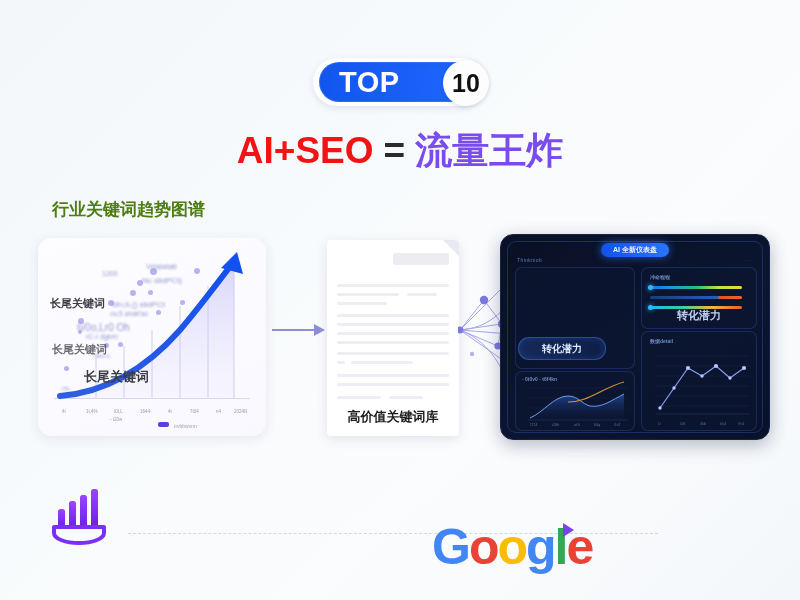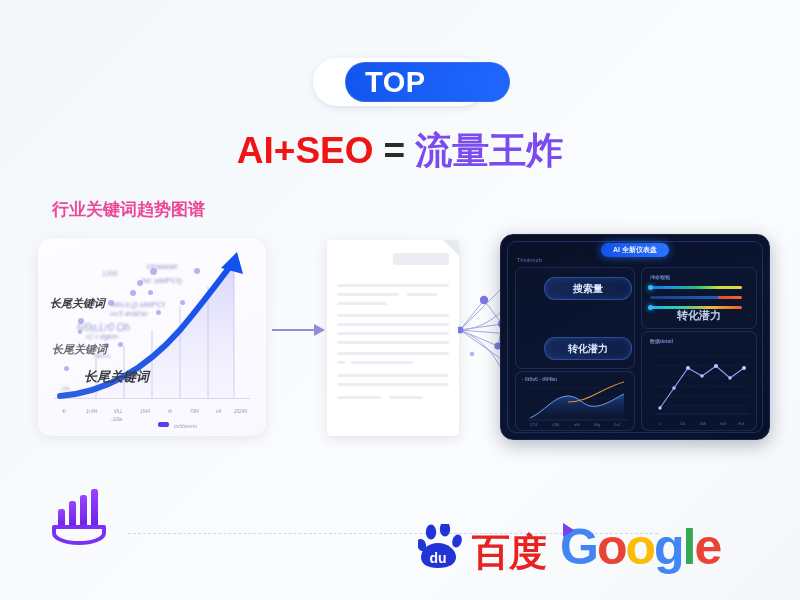--- a/index.html
+++ b/index.html
@@ -45,32 +45,31 @@
   .title{
     position:absolute;left:0;right:0;top:126px;
     text-align:center;font-size:37px;font-weight:bold;
     white-space:nowrap;
   }
   .title .red{color:#f01414;letter-spacing:0px;}
   .title .eq{color:#2b2b2b;margin:0 10px;font-weight:bold;}
   .title .pur{color:#7a4cf0;}
 
   
-  .sec-label{position:absolute;font-size:17px;font-weight:bold;color:#ec4899;}
+  .sec-label{position:absolute;font-size:17px;font-weight:bold;color:#4d7c0f;}
   #label-left{left:52px;top:198px;}
   #label-right{left:586px;top:198px;}
 
   
   .card-left{
     position:absolute;left:38px;top:238px;width:228px;height:198px;
     background:linear-gradient(160deg,#fdfdff 0%,#fbfaff 50%,#f9f8ff 100%);
     border-radius:14px;
     box-shadow:0 3px 12px rgba(60,60,120,.10);
     overflow:hidden;
-    font-style:italic;
   }
   .card-left .plot{position:absolute;inset:0;}
   .kw-label{position:absolute;color:#3a3a42;font-weight:bold;white-space:nowrap;}
   #kw1{left:12px;top:58px;font-size:11px;}
   #kw2{left:14px;top:104px;font-size:11px;opacity:.75;}
   #kw3{left:46px;top:130px;font-size:13px;}
 
   .blurword{position:absolute;color:#6b6fb8;font-size:7px;filter:blur(.9px);white-space:nowrap;opacity:.72;}
   .dot{position:absolute;border-radius:50%;background:#8f8ee8;opacity:.65;}
 
@@ -122,21 +121,21 @@
   .dash-brand{position:absolute;left:16px;top:22px;font-size:5px;color:#5d78b8;filter:blur(.5px);letter-spacing:.4px;}
   .dash-dots{position:absolute;right:14px;top:22px;font-size:6px;color:#44608f;letter-spacing:2px;}
 
   .panel{position:absolute;border:1px solid rgba(55,95,190,.30);border-radius:7px;background:rgba(12,22,50,.55);}
   #panel-pills{left:14px;top:32px;width:118px;height:100px;}
   #panel-meter{left:140px;top:32px;width:114px;height:60px;}
   #panel-area{left:14px;top:136px;width:118px;height:58px;}
   #panel-line{left:140px;top:96px;width:114px;height:98px;}
 
   .pill{
-    position:absolute;left:28px;width:86px;height:21px;border-radius:11px;
+    position:absolute;left:2px;width:86px;height:21px;border-radius:11px;
     background:linear-gradient(90deg,rgba(22,42,92,.95),rgba(16,32,72,.95));
     border:1px solid rgba(80,130,230,.45);
     display:flex;align-items:center;justify-content:center;
     color:#dce9ff;font-size:10px;font-weight:bold;
     box-shadow:0 0 7px rgba(40,90,200,.35) inset;
   }
   #pill1{top:9px;} #pill2{top:39px;} #pill3{top:69px;}
 
   .panel-title{position:absolute;left:8px;top:6px;font-size:5px;color:#6f8ac4;filter:blur(.45px);font-weight:bold;}
   .meter-row{position:absolute;left:8px;height:3px;border-radius:2px;}
@@ -170,20 +169,23 @@
        border-left:11px solid #7b42e8;border-top:7px solid transparent;border-bottom:7px solid transparent;}
 </style>
 </head>
 <body>
 
 <div class="stage">
 
   <div class="top-badge">
     <div class="pill">
       <span class="top-txt">TOP</span>
+      <span class="num-circle">
+        <span class="num-txt">10</span>
+      </span>
     </div>
   </div>
 
   <div class="title">
     <span class="red">AI+SEO</span><span class="eq">=</span><span class="pur">流量王炸</span>
   </div>
 
   <div class="sec-label" id="label-left">行业关键词趋势图谱</div>
 
   <div class="card-left">
@@ -270,20 +272,21 @@
     <span class="doc-line" style="top:83px;width:112px;"></span>
     <span class="doc-line" style="top:92px;width:112px;"></span>
     <span class="doc-line" style="top:101px;width:112px;"></span>
     <span class="doc-line" style="top:112px;width:112px;"></span>
     <span class="doc-line" style="top:121px;width:8px;"></span>
     <span class="doc-line" style="top:121px;left:24px;width:62px;"></span>
     <span class="doc-line" style="top:134px;width:112px;"></span>
     <span class="doc-line" style="top:143px;width:112px;"></span>
     <span class="doc-line" style="top:156px;width:44px;"></span>
     <span class="doc-line" style="top:156px;left:62px;width:34px;"></span>
+    <div class="doc-label">高价值关键词库</div>
   </div>
 
   <svg class="network" viewBox="0 0 78 126">
     <g stroke="#9a98df" stroke-width="1" fill="none" opacity=".85">
       <path d="M2,62 L26,32"></path>
         <path d="M2,62 L46,18"></path>
         <path d="M2,62 L44,56"></path>
       <path d="M2,62 L52,66"></path>
         <path d="M2,62 L40,78"></path>
         <path d="M2,62 L56,100"></path>
@@ -305,21 +308,20 @@
     </g>
   </svg>
 
   <div class="card-dash">
     <div class="dash-inner"></div>
     <div class="dash-badge">AI 全新仪表盘</div>
     <div class="dash-brand">Thinkmob</div>
     <div class="dash-dots">···</div>
 
     <div class="panel" id="panel-pills">
-      <div class="pill" id="pill1">搜索量</div>
       <div class="pill" id="pill3">转化潜力</div>
     </div>
 
     <div class="panel" id="panel-meter">
       <div class="panel-title">冲命程程</div>
       <div class="meter-row" style="top:18px;width:92px;background:linear-gradient(90deg,#1b6fe8,#1b9ad8,#25c07a,#bfe23a,#f2d23a);"></div>
       <div class="meter-knob" style="left:6px;top:17px;"></div>
       <div class="meter-row" style="top:28px;width:74px;background:linear-gradient(90deg,#16407f,#1f63c4);"></div>
       <div class="meter-row" style="top:28px;left:76px;width:24px;background:linear-gradient(90deg,#e84a28,#f0652c);"></div>
       <div class="meter-row" style="top:38px;width:92px;background:linear-gradient(90deg,#19b7f0,#2fd0a8,#f2b73a,#ef5c2a);"></div>
@@ -394,31 +396,20 @@
       </linearGradient>
     </defs>
     <rect x="10" y="22" width="7" height="20" rx="2.5" fill="url(#pg)"></rect>
     <rect x="21" y="14" width="7" height="28" rx="2.5" fill="url(#pg)"></rect>
     <rect x="32" y="8" width="7" height="34" rx="2.5" fill="url(#pg)"></rect>
     <rect x="43" y="2" width="7" height="40" rx="2.5" fill="url(#pg)"></rect>
     <path d="M6,40 L56,40 L56,46 C56,52 44,56 31,56 C18,56 6,52 6,46 Z" fill="none" stroke="#7b2ff7" stroke-width="4" stroke-linejoin="round"></path>
   </svg>
 
   <div class="logos">
-    <div class="baidu-wrap">
-      <svg width="52" height="46" viewBox="0 0 52 46">
-        <ellipse cx="13" cy="8" rx="5.2" ry="7.4" fill="#2234d6"></ellipse>
-        <ellipse cx="27" cy="5" rx="5.2" ry="7.6" fill="#2234d6"></ellipse>
-        <ellipse cx="3.6" cy="21" rx="4.4" ry="6.2" fill="#2234d6" transform="rotate(-18 3.6 21)"></ellipse>
-        <ellipse cx="39" cy="17" rx="4.6" ry="6.6" fill="#2234d6" transform="rotate(18 39 17)"></ellipse>
-        <path d="M20,19 C30,19 38,26 38,33 C38,40 31,44 20,44 C9,44 3,40 3,33 C3,26 10,19 20,19 Z" fill="#2234d6"></path>
-        <text x="20" y="39" font-family="'Liberation Sans',sans-serif" font-size="14" font-weight="bold" fill="#ffffff" text-anchor="middle">du</text>
-      </svg>
-      <span class="baidu-txt">百度</span>
-    </div>
     <div class="google">
       <span class="g-b">G</span>
       <span class="g-r">o</span>
       <span class="g-y">o</span>
       <span class="g-b">g</span>
       <span class="g-g">l</span>
       <span class="g-r">e</span>
     </div>
   </div>
   <span class="tri"></span>

